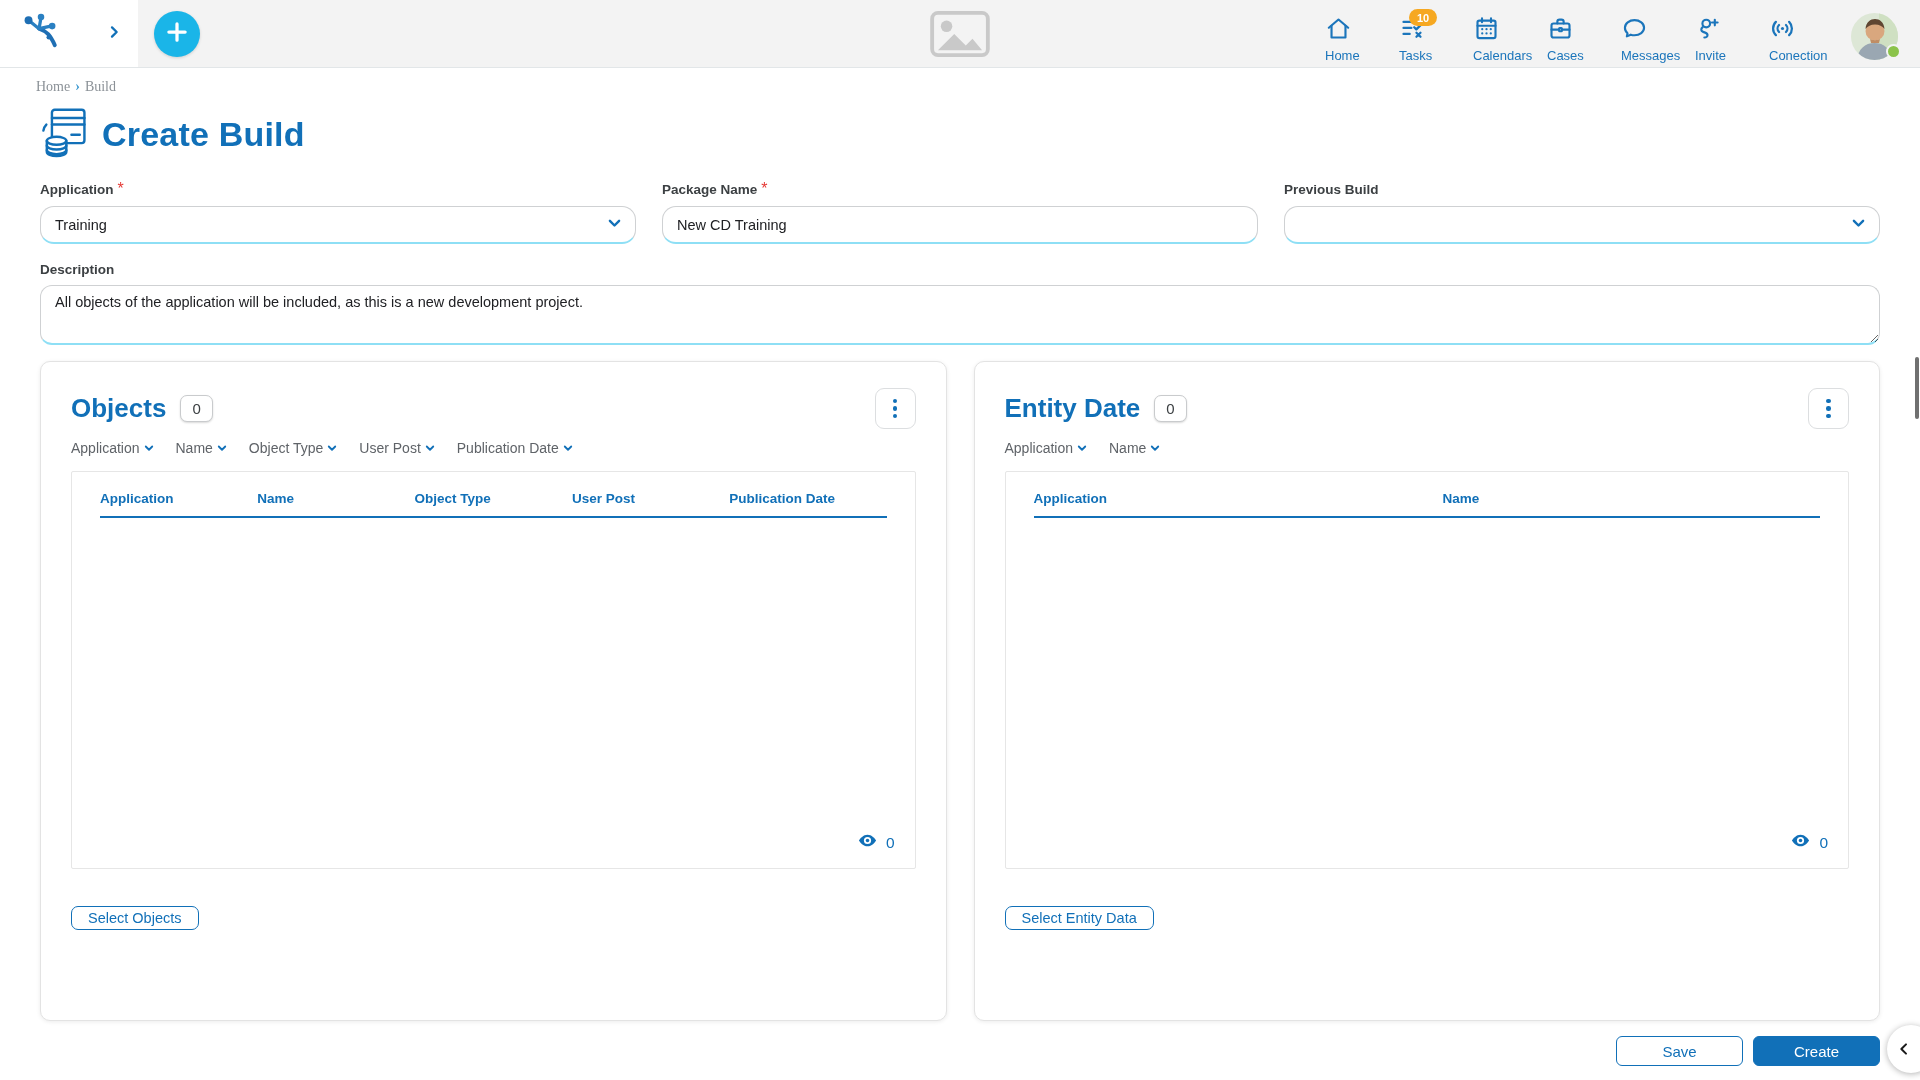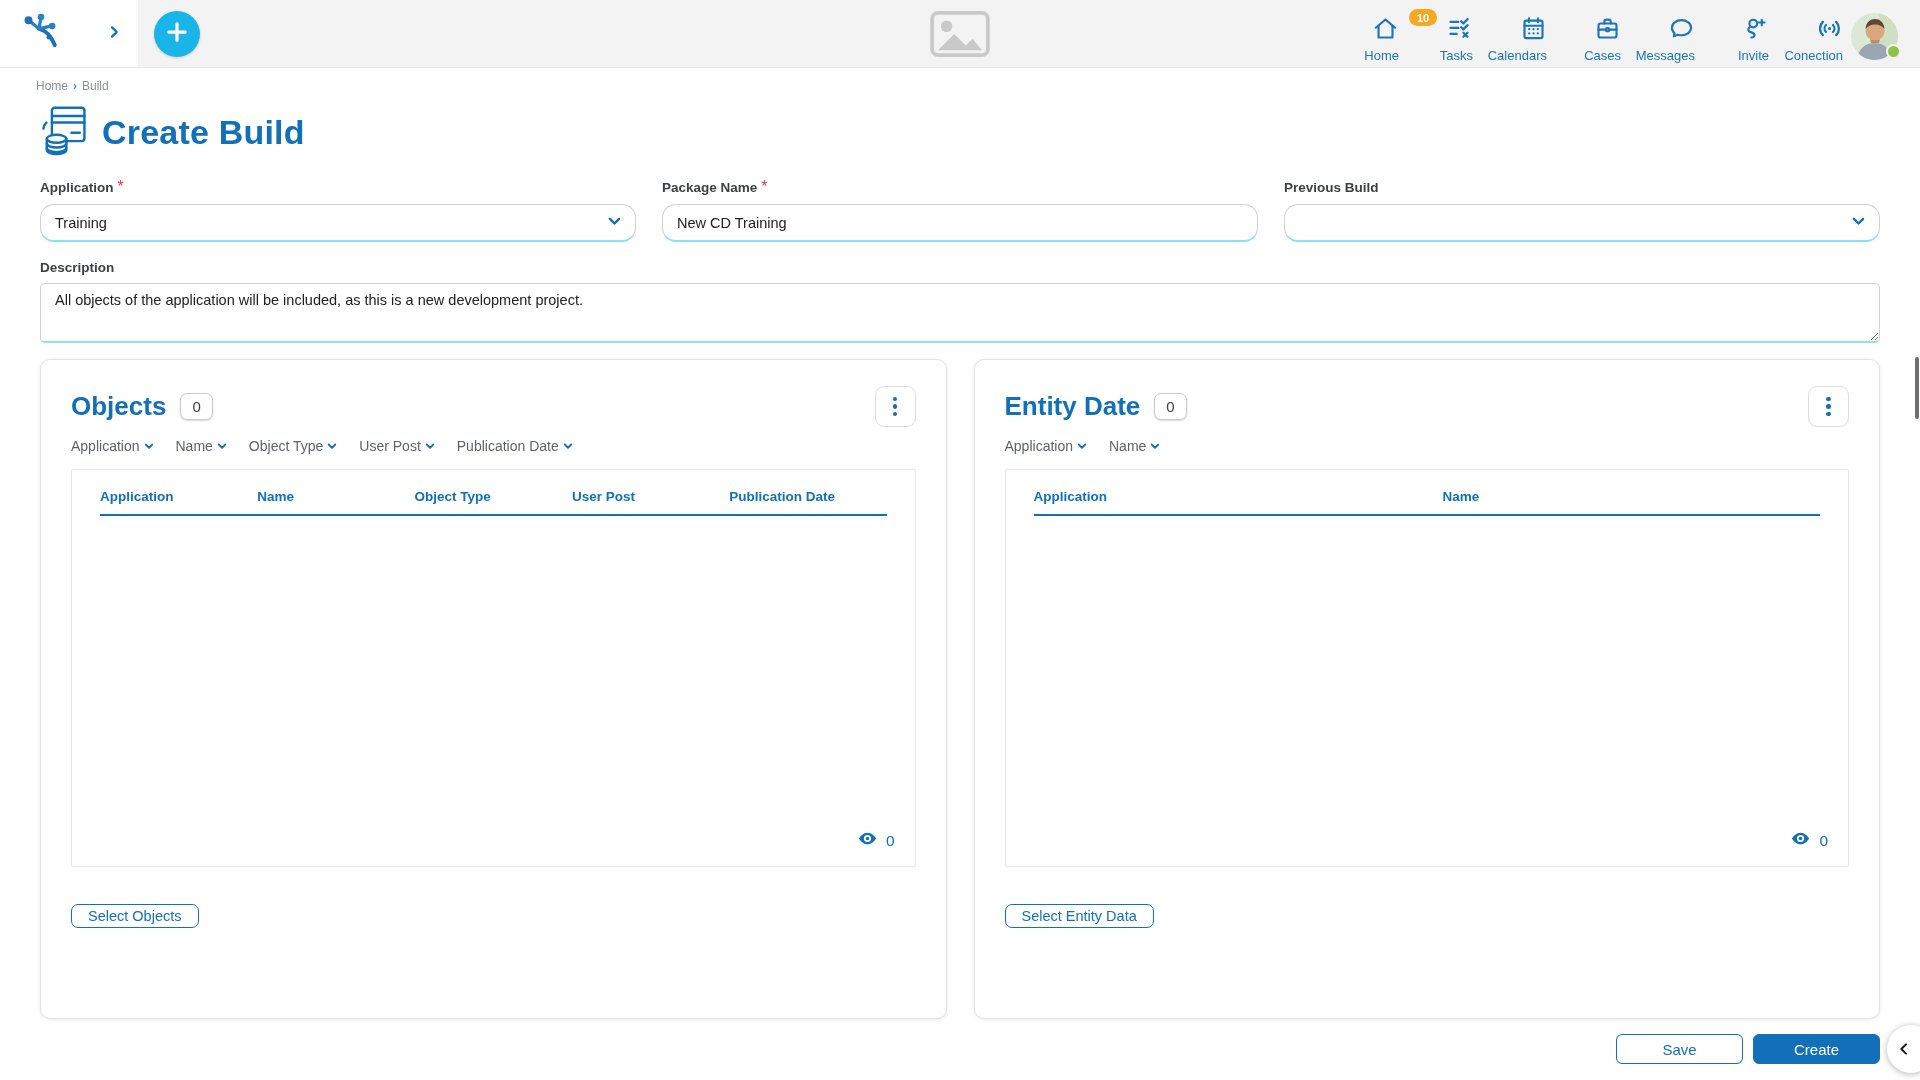--- a/index.html
+++ b/index.html
@@ -10,49 +10,49 @@
   .topbar { height:68px; background:#f3f3f3; border-bottom:1px solid #e2e6e8;
     display:flex; align-items:center; position:relative; }
   .logo-stub { width:138px; height:100%; background:#fff; display:flex;
     align-items:center; justify-content:space-between; padding:0 16px 0 20px; }
   .fab { width:46px; height:46px; border-radius:50%; background:#1ab5e8;
     display:flex; align-items:center; justify-content:center; margin-left:16px;
     border:none; cursor:pointer; box-shadow:0 1px 3px rgba(0,0,0,.15); }
   .center-logo { position:absolute; left:50%; top:10px; transform:translateX(-50%); }
 
   .nav { margin-left:auto; display:flex; align-items:flex-start; padding-right:8px; }
-  .nav-item { width:74px; display:flex; flex-direction:column; align-items:flex-end;
+  .nav-item { width:74px; display:flex; flex-direction:column; align-items:flex-start;
     color:#1b75bb; padding-top:11px; position:relative; cursor:pointer; }
   .nav-item .lbl { font-size:13px; margin-top:2px; white-space:nowrap; }
   .badge { position:absolute; top:5px; left:10px; background:#f6a821; color:#fff;
     border-radius:11px; font-size:11px; font-weight:bold; padding:2.5px 8px; z-index:2; }
   .avatar-wrap { position:relative; width:47px; height:47px; margin:9px 14px 0 8px; cursor:pointer; }
   .status-dot { position:absolute; right:-3px; bottom:1px; width:15px; height:15px;
     border-radius:50%; background:#8bc34a; border:2px solid #f3f3f3; }
 
   
-  .breadcrumb { padding:11px 0 0 36px; font-size:12px; color:#8b9197; }
+  .breadcrumb { padding:11px 0 0 36px; font-size:14px; color:#8b9197;font-family:Liberation Serif, serif; }
   .breadcrumb .sep { color:#3f9ad0; margin:0 5px; font-weight:bold; }
   .title-row { display:flex; align-items:center; gap:12px; padding:10px 0 0 38px; }
   .title-row h1 { color:#1170b8; font-size:34px; font-weight:bold; letter-spacing:.2px; }
 
   
   .form-grid { display:grid; grid-template-columns:1fr 1fr 1fr; column-gap:26px;
     padding:17px 40px 0; }
   .field-label { font-size:13.5px; font-weight:bold; color:#3c4043; }
   .req { color:#e53935; margin-left:4px; }
   .control-wrap { position:relative; margin-top:8px; }
   .control { width:100%; height:38px; border:1px solid #cfd1d3; border-bottom:2px solid #8edff5;
     border-radius:14px; padding:0 36px 0 14px; font-size:14.5px; color:#202124;
     font-family:inherit; background:#fff; outline:none; }
   .control.text { padding-right:14px; }
   .dd-chevron { position:absolute; right:13px; top:50%; transform:translateY(-50%); pointer-events:none; }
   .desc-block { padding:16px 40px 0; }
   .desc-area { width:100%; height:60px; border:1px solid #cfd1d3; border-bottom:2px solid #8edff5;
-    border-radius:5px; padding:8px 14px; font-size:14.5px; font-family:inherit; color:#202124;
+    border-radius:12px; padding:8px 14px; font-size:14.5px; font-family:inherit; color:#202124;
     resize:both; outline:none; margin-top:7px; display:block; }
 
   
   .panels { display:grid; grid-template-columns:1fr 1fr; column-gap:24px; padding:16px 40px 0;gap:27px; }
   .panel { border:1px solid #e3e3e3; border-radius:10px; height:660px; background:#fff;
     box-shadow:0 1px 4px rgba(0,0,0,.08); padding:26px 30px 0; }
   .panel-head { display:flex; align-items:center; }
   .panel-head h2 { color:#1170b8; font-size:26px; font-weight:bold; }
   .count-badge { margin-left:14px; border:1px solid #c9cbcd; border-radius:7px;
     padding:4px 11px; font-size:15px; color:#3c4043; background:#fff;

